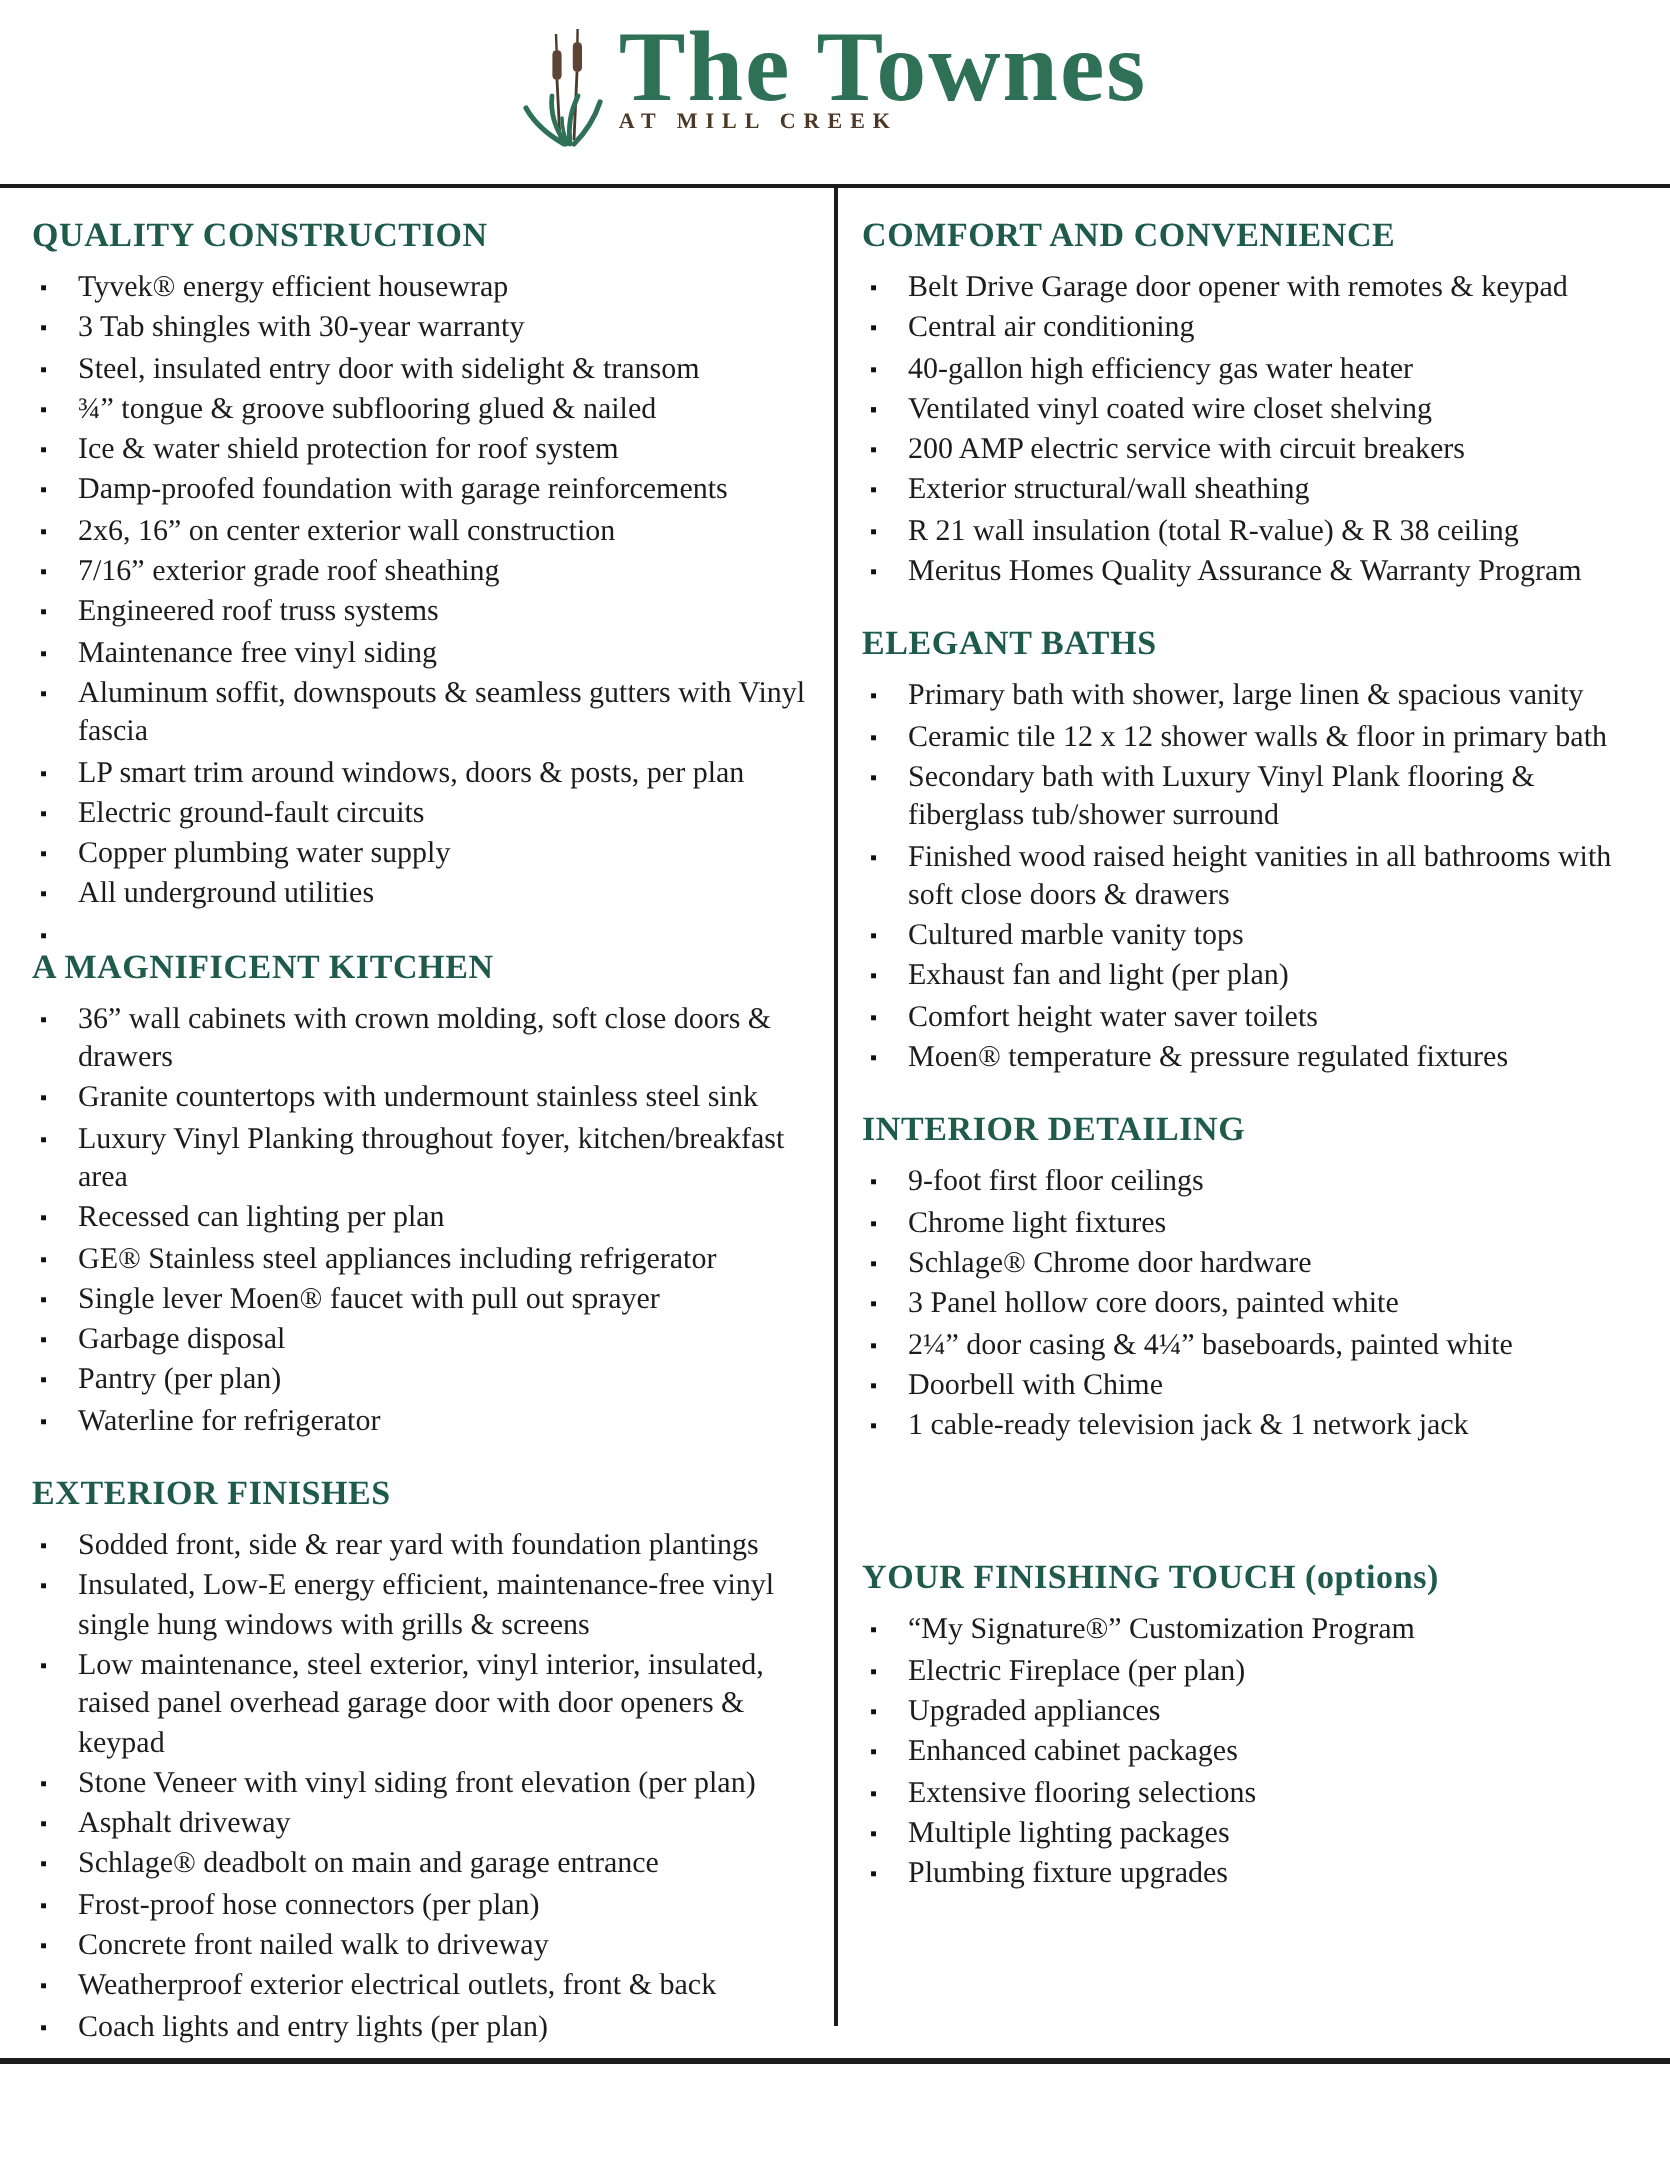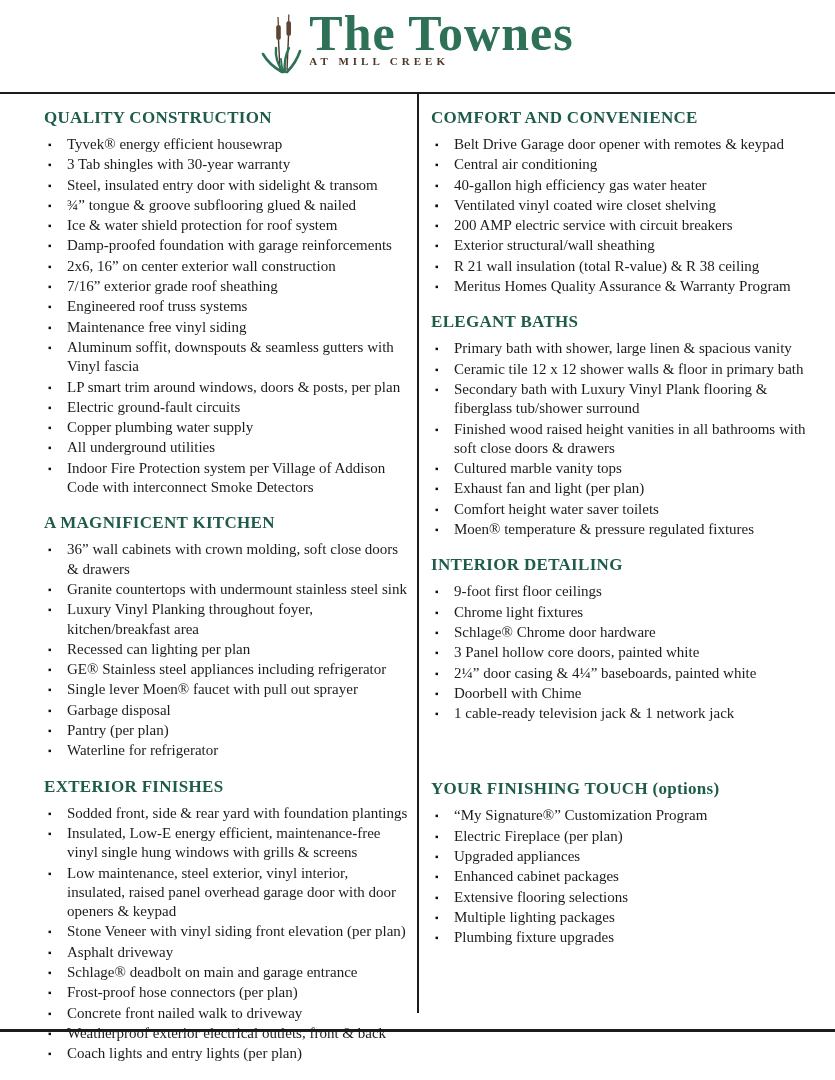--- a/index.html
+++ b/index.html
@@ -61,21 +61,21 @@
     height: 936px;
     display: flex;
   }
   .column-divider {
     position: absolute;
     left: 417px; top: 0;
     width: 2px; height: 919px;
     background: var(--rule);
   }
   .col { padding-top: 5px; }
-  .col-left  { width: 417px; padding-left: 44px; padding-right: 8px; }
+  .col-left  { width: 417px; padding-left: 16px; padding-right: 8px; }
   .col-right { width: 412px; padding-left: 14px; padding-right: 8px; }
   .section h2 {
     font-size: 17px;
     font-weight: bold;
     color: var(--heading_green);
     letter-spacing: 0.3px;
     margin: 16px 0 7px 0;
   }
   .section:first-child h2 { margin-top: 9px; }
   .col-right .section:last-child h2 { margin-top: 56px; }
@@ -146,21 +146,21 @@
           <li><span class="bullet">▪</span><span class="item-text">Damp-proofed foundation with garage reinforcements</span></li>
           <li><span class="bullet">▪</span><span class="item-text">2x6, 16” on center exterior wall construction</span></li>
           <li><span class="bullet">▪</span><span class="item-text">7/16” exterior grade roof sheathing</span></li>
           <li><span class="bullet">▪</span><span class="item-text">Engineered roof truss systems</span></li>
           <li><span class="bullet">▪</span><span class="item-text">Maintenance free vinyl siding</span></li>
           <li><span class="bullet">▪</span><span class="item-text">Aluminum soffit, downspouts &amp; seamless gutters with Vinyl fascia</span></li>
           <li><span class="bullet">▪</span><span class="item-text">LP smart trim around windows, doors &amp; posts, per plan</span></li>
           <li><span class="bullet">▪</span><span class="item-text">Electric ground-fault circuits</span></li>
           <li><span class="bullet">▪</span><span class="item-text">Copper plumbing water supply</span></li>
           <li><span class="bullet">▪</span><span class="item-text">All underground utilities</span></li>
-          <li><span class="bullet">▪</span><span class="item-text">Indoor Fire Protection system per Village of Addison Code with interconnect Smoke Detectors</span></li>
+          <li><span class="bullet">▪</span></li>
         </ul>
       </section>
       <section class="section">
         <h2>A MAGNIFICENT KITCHEN</h2>
         <ul>
           <li><span class="bullet">▪</span><span class="item-text">36” wall cabinets with crown molding, soft close doors &amp; drawers</span></li>
           <li><span class="bullet">▪</span><span class="item-text">Granite countertops with undermount stainless steel sink</span></li>
           <li><span class="bullet">▪</span><span class="item-text">Luxury Vinyl Planking throughout foyer, kitchen/breakfast area</span></li>
           <li><span class="bullet">▪</span><span class="item-text">Recessed can lighting per plan</span></li>
           <li><span class="bullet">▪</span><span class="item-text">GE® Stainless steel appliances including refrigerator</span></li>

